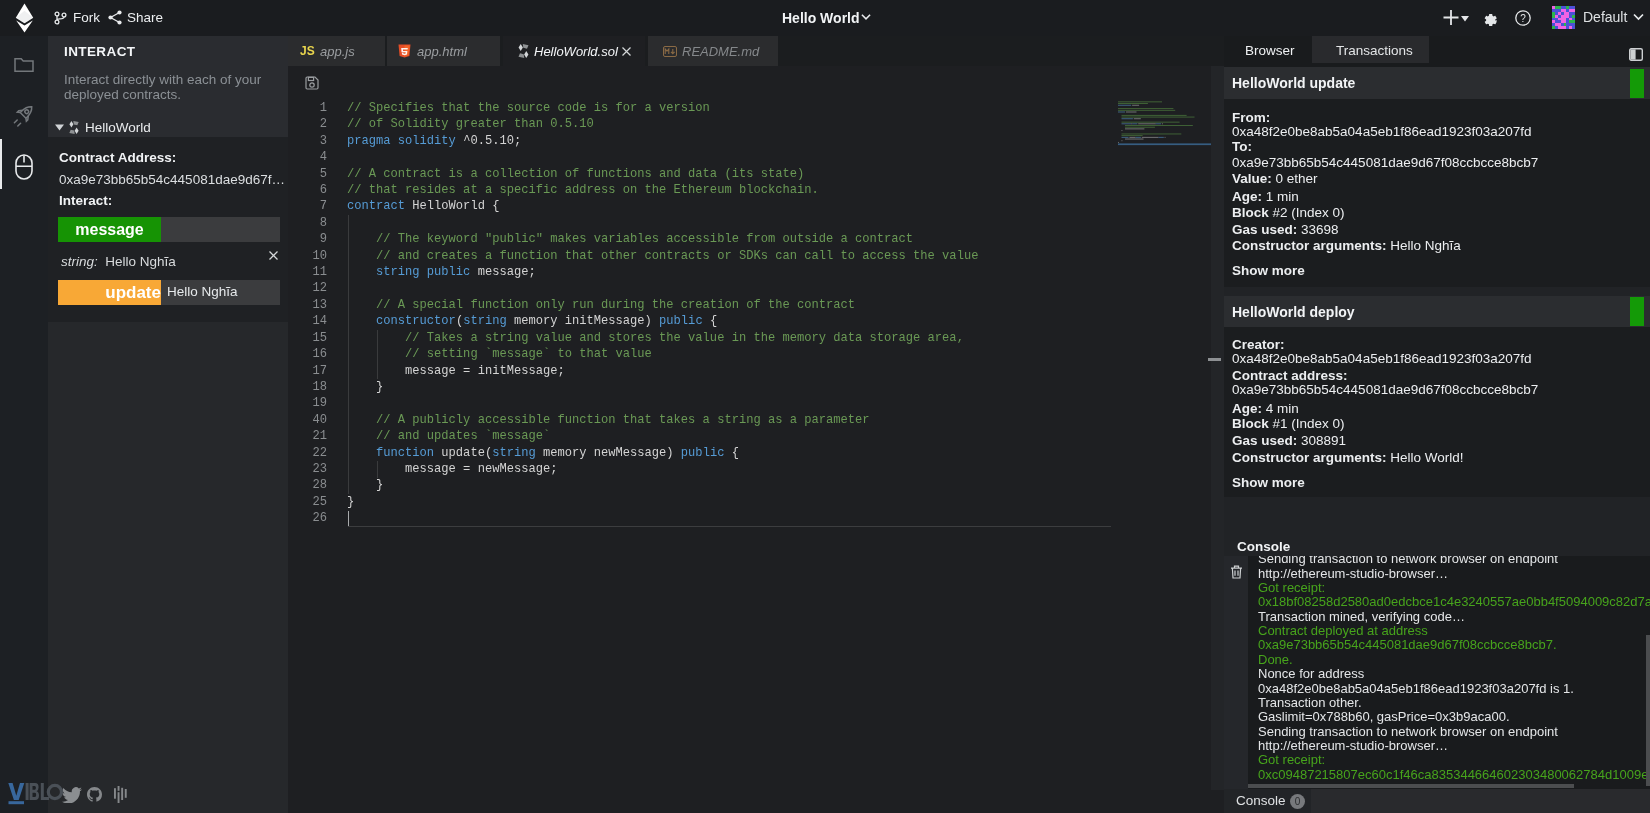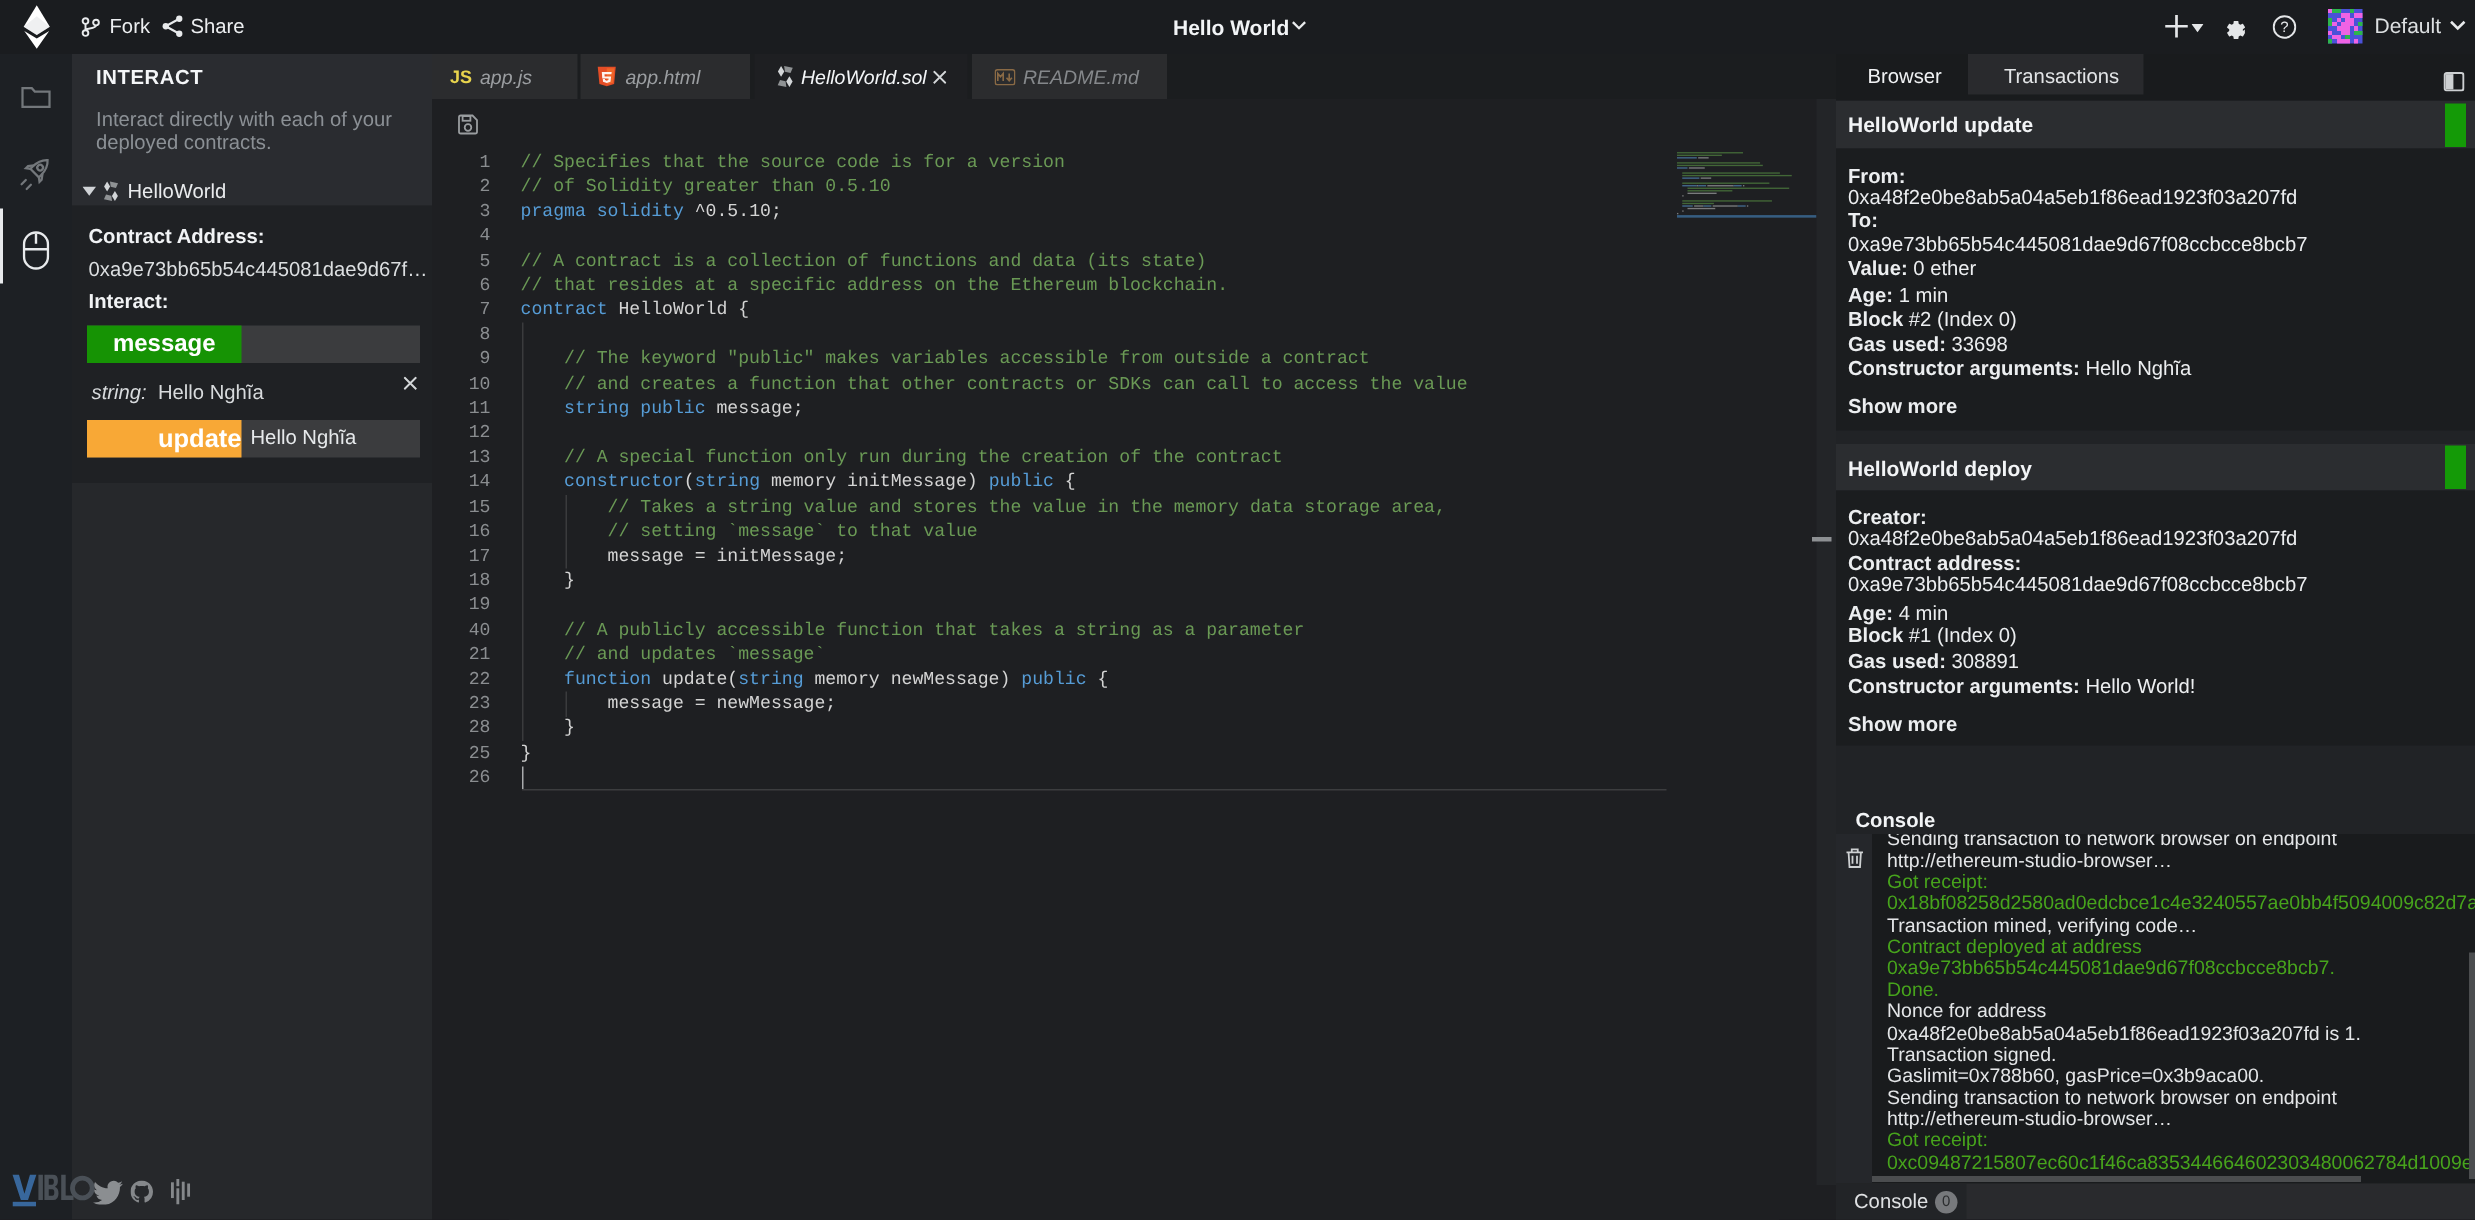--- a/index.html
+++ b/index.html
@@ -322,21 +322,21 @@
       <div class="cons-line" style="top:-4.9px">Sending transaction to network browser on endpoint</div>
       <div class="cons-line" style="top:9.7px">http://ethereum-studio-browser…</div>
       <div class="cons-line cons-g" style="top:24.0px">Got receipt:</div>
       <div class="cons-line cons-g" style="top:38.4px">0x18bf08258d2580ad0edcbce1c4e3240557ae0bb4f5094009c82d7aeb</div>
       <div class="cons-line" style="top:52.7px">Transaction mined, verifying code…</div>
       <div class="cons-line cons-g" style="top:67.1px">Contract deployed at address</div>
       <div class="cons-line cons-g" style="top:81.4px">0xa9e73bb65b54c445081dae9d67f08ccbcce8bcb7.</div>
       <div class="cons-line cons-g" style="top:95.8px">Done.</div>
       <div class="cons-line" style="top:110.1px">Nonce for address</div>
       <div class="cons-line" style="top:124.5px">0xa48f2e0be8ab5a04a5eb1f86ead1923f03a207fd is 1.</div>
-      <div class="cons-line" style="top:138.8px">Transaction signed.</div>
+      <div class="cons-line" style="top:138.8px">Transaction other.</div>
       <div class="cons-line" style="top:153.2px">Gaslimit=0x788b60, gasPrice=0x3b9aca00.</div>
       <div class="cons-line" style="top:167.5px">Sending transaction to network browser on endpoint</div>
       <div class="cons-line" style="top:181.9px">http://ethereum-studio-browser…</div>
       <div class="cons-line cons-g" style="top:196.2px">Got receipt:</div>
       <div class="cons-line cons-g" style="top:210.6px">0xc09487215807ec60c1f46ca835344664602303480062784d1009e</div>
       <div class="abs" style="left:24px;top:228px;width:326px;height:4px;background:#4b4d4f"></div>
       <div class="abs" style="left:422px;top:79px;width:4px;height:151px;background:#4b4d4f"></div>
     </div>
     <div class="abs" style="left:0;top:753px;width:426px;height:24px;background:#292a2d">
       <div class="abs" style="left:0;top:0;width:87px;height:24px;background:#222427"></div>

